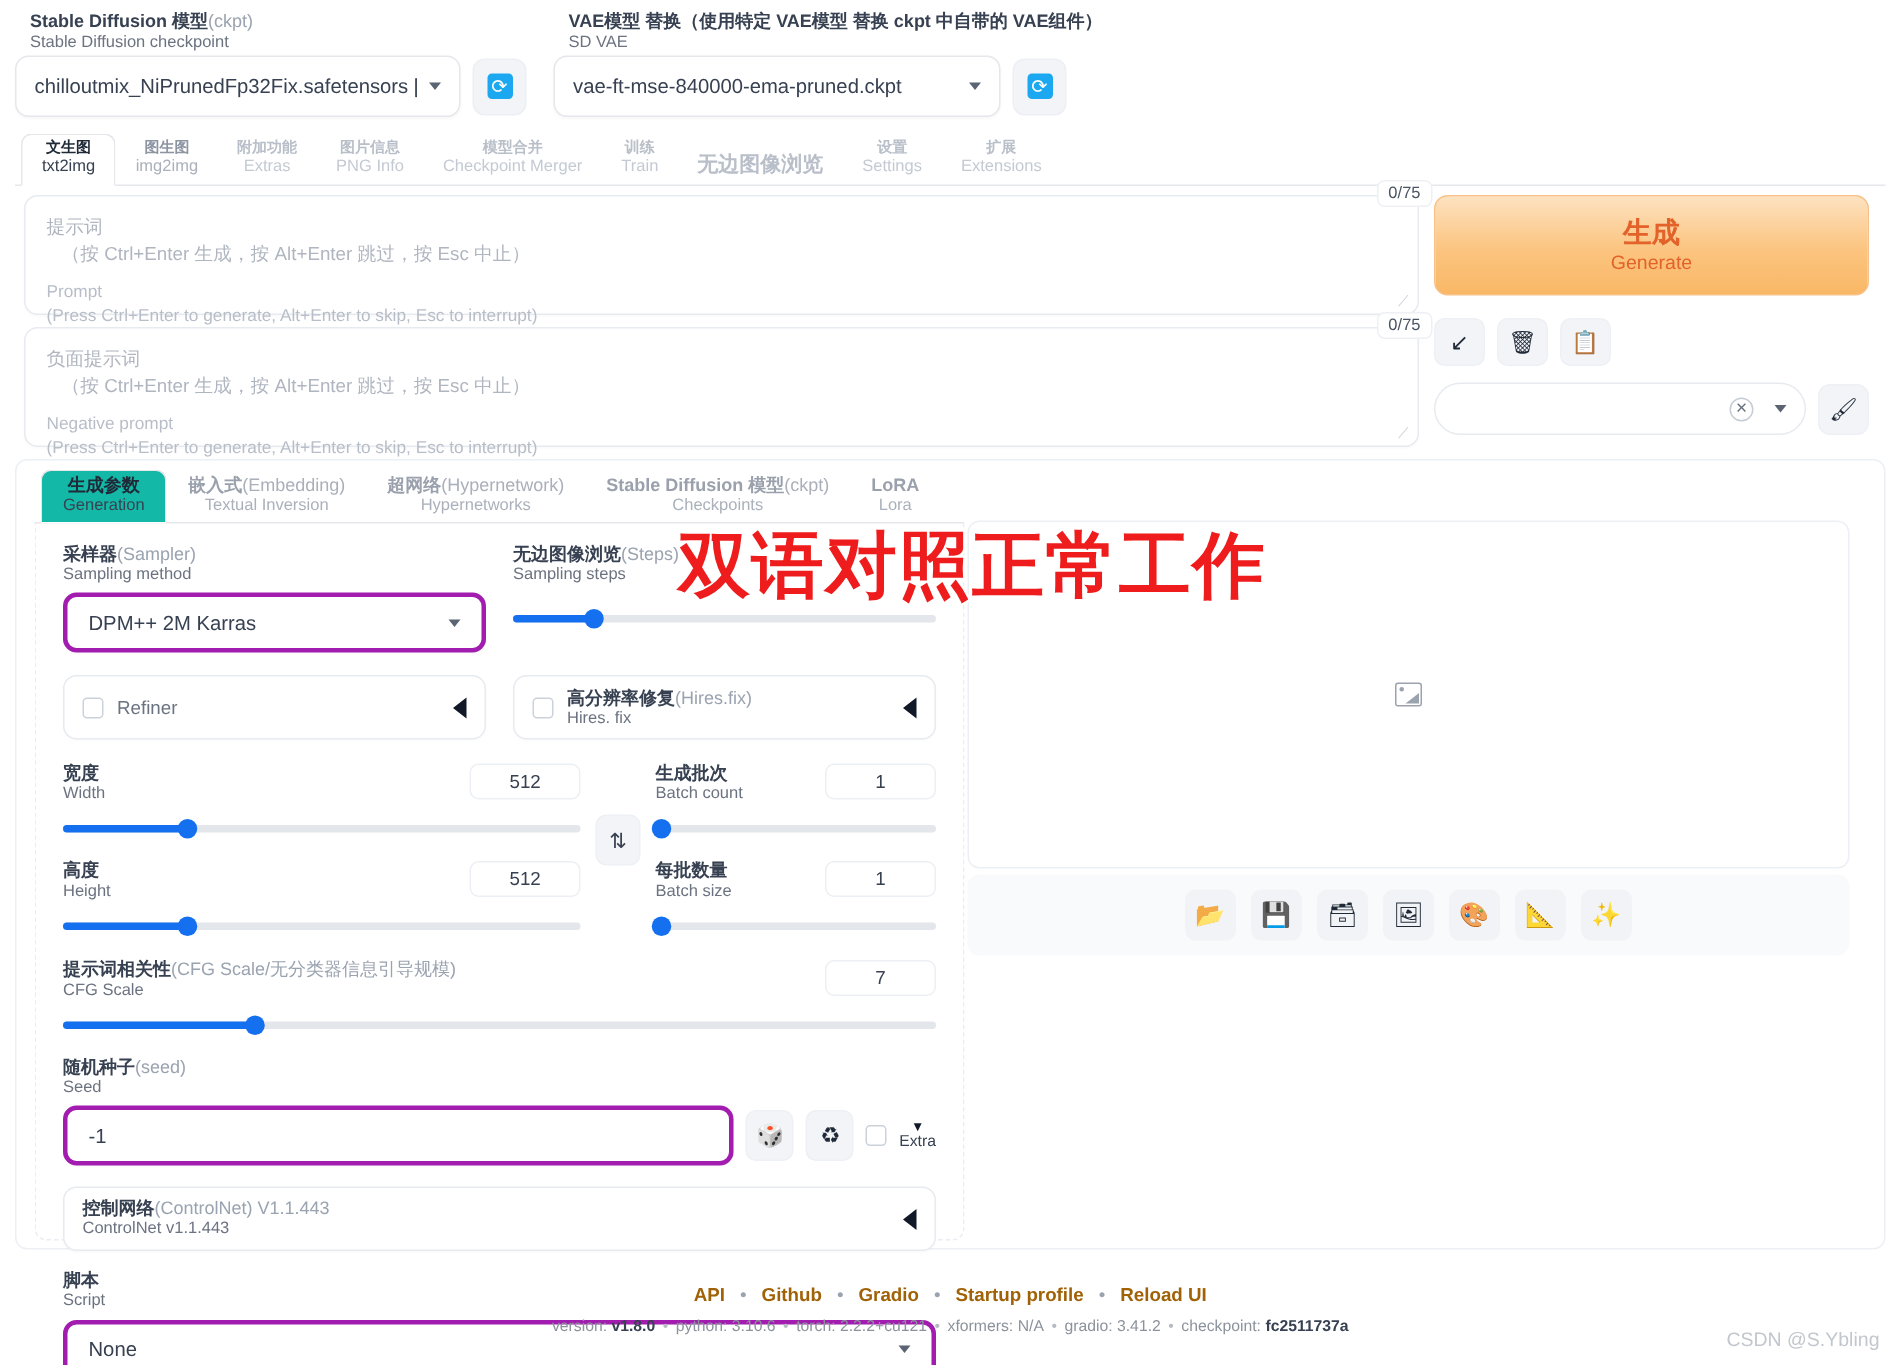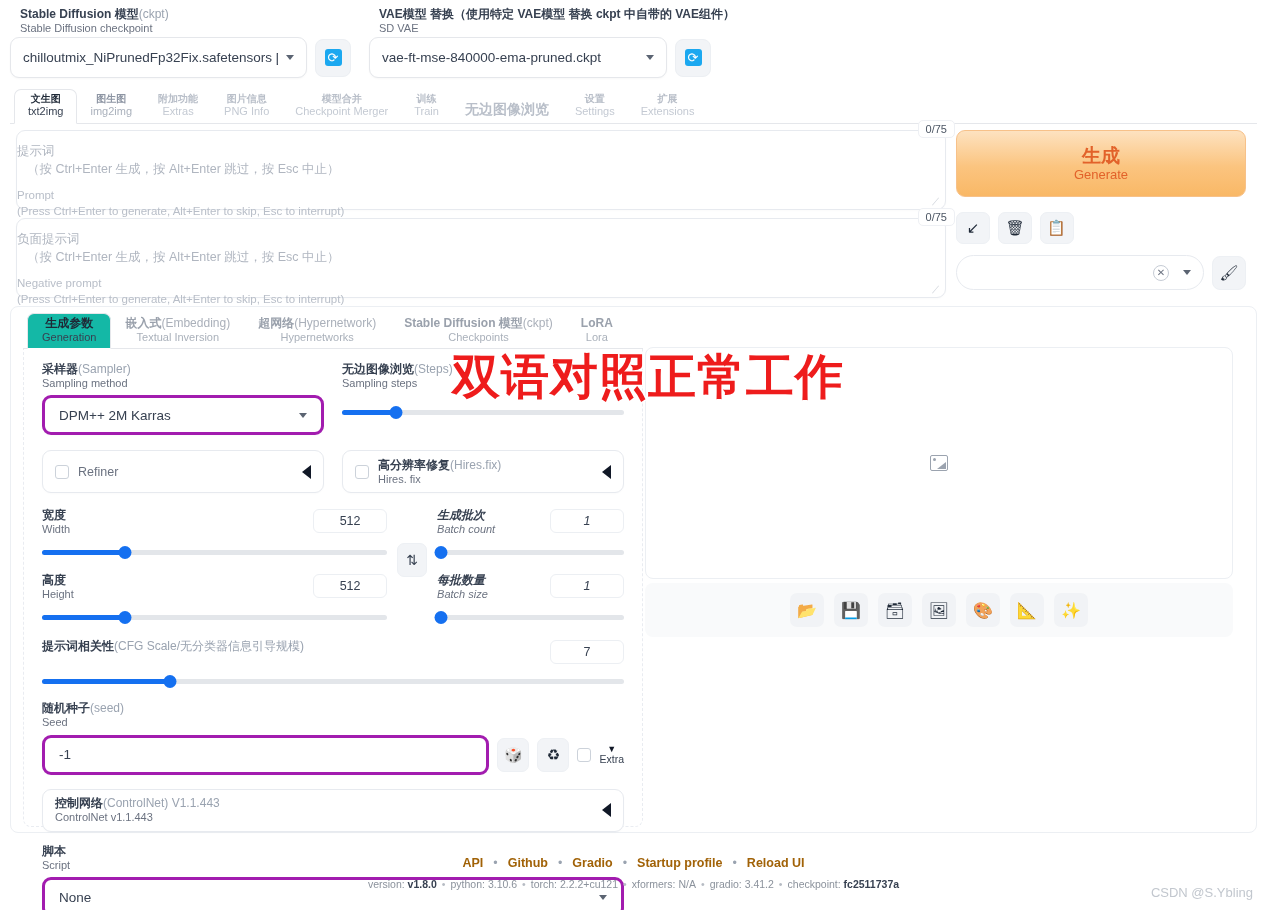--- a/index.html
+++ b/index.html
@@ -57,21 +57,21 @@
   .tab.active .zh { color: #1f2937; }
   .tab.active .en { color: #374151; }
   .tab.semi .zh { color: #8d95a3; }
   .tab.semi .en { color: #aab1bc; }
   .tab.single .zh { font-size: 14px; color: #b9bfc9; padding-top: 8px; }
 
   
   .promptwrap { position: absolute; left: 16px; top: 130px; width: 930px; }
   .promptbox {
     position: relative; border: 1px solid #e7eaef; border-radius: 9px; background: #fff;
-    padding: 11px 0 8px; box-shadow: 0 1px 2px rgba(0,0,0,0.02);
+    padding: 11px 14px 8px; box-shadow: 0 1px 2px rgba(0,0,0,0.02);
   }
   .promptbox.p1 { height: 80px; }
   .promptbox.p2 { height: 80px; margin-top: 8px; }
   .ph-zh { font-size: 12.5px; color: #b0b6c0; line-height: 1.45; }
   .ph-zh .line2 { padding-left: 10px; }
   .ph-en { font-size: 11.5px; color: #b8bec8; line-height: 1.35; margin-top: 10px; }
   .counter {
     position: absolute; right: -10px; top: -11px; background: #fff; border: 1px solid #eef0f4;
     border-radius: 5px; font-size: 11px; color: #4b5563; padding: 2px 7px; z-index: 5;
   }
@@ -435,21 +435,21 @@
             <div class="thumb" style="left:24%"></div>
           </div>
         </div>
 
         <div style="padding-top:34px;">
           <div class="swap-btn">
             <span>⇅</span>
           </div>
         </div>
 
-        <div style="width:195px;font-style:italic;">
+        <div style="width:195px;">
           <div style="display:flex; align-items:flex-start;">
             <div class="blabel" style="flex:1;">
               <span class="zh">生成批次</span>
               <span class="en">Batch count</span>
             </div>
             <div class="numbox" style="width:74px;">1</div>
           </div>
           <div class="slider" style="margin-top:10px;">
             <div class="track"></div>
             <div class="fill" style="width:1%"></div>
@@ -468,20 +468,21 @@
             <div class="fill" style="width:1%"></div>
             <div class="thumb" style="left:2%"></div>
           </div>
         </div>
       </div>
 
       <div style="margin-top:16px;">
         <div style="display:flex; align-items:flex-start;margin-top:12px;">
           <div class="blabel" style="flex:1;">
             <span class="zh"><span>提示词相关性</span><span class="paren">(CFG Scale/无分类器信息引导规模)</span></span>
+            <span class="en">CFG Scale</span>
           </div>
           <div class="numbox" style="width:74px;">7</div>
         </div>
         <div class="slider" style="margin-top:10px;">
           <div class="track"></div>
           <div class="fill" style="width:22%"></div>
           <div class="thumb" style="left:22%"></div>
         </div>
       </div>
 

